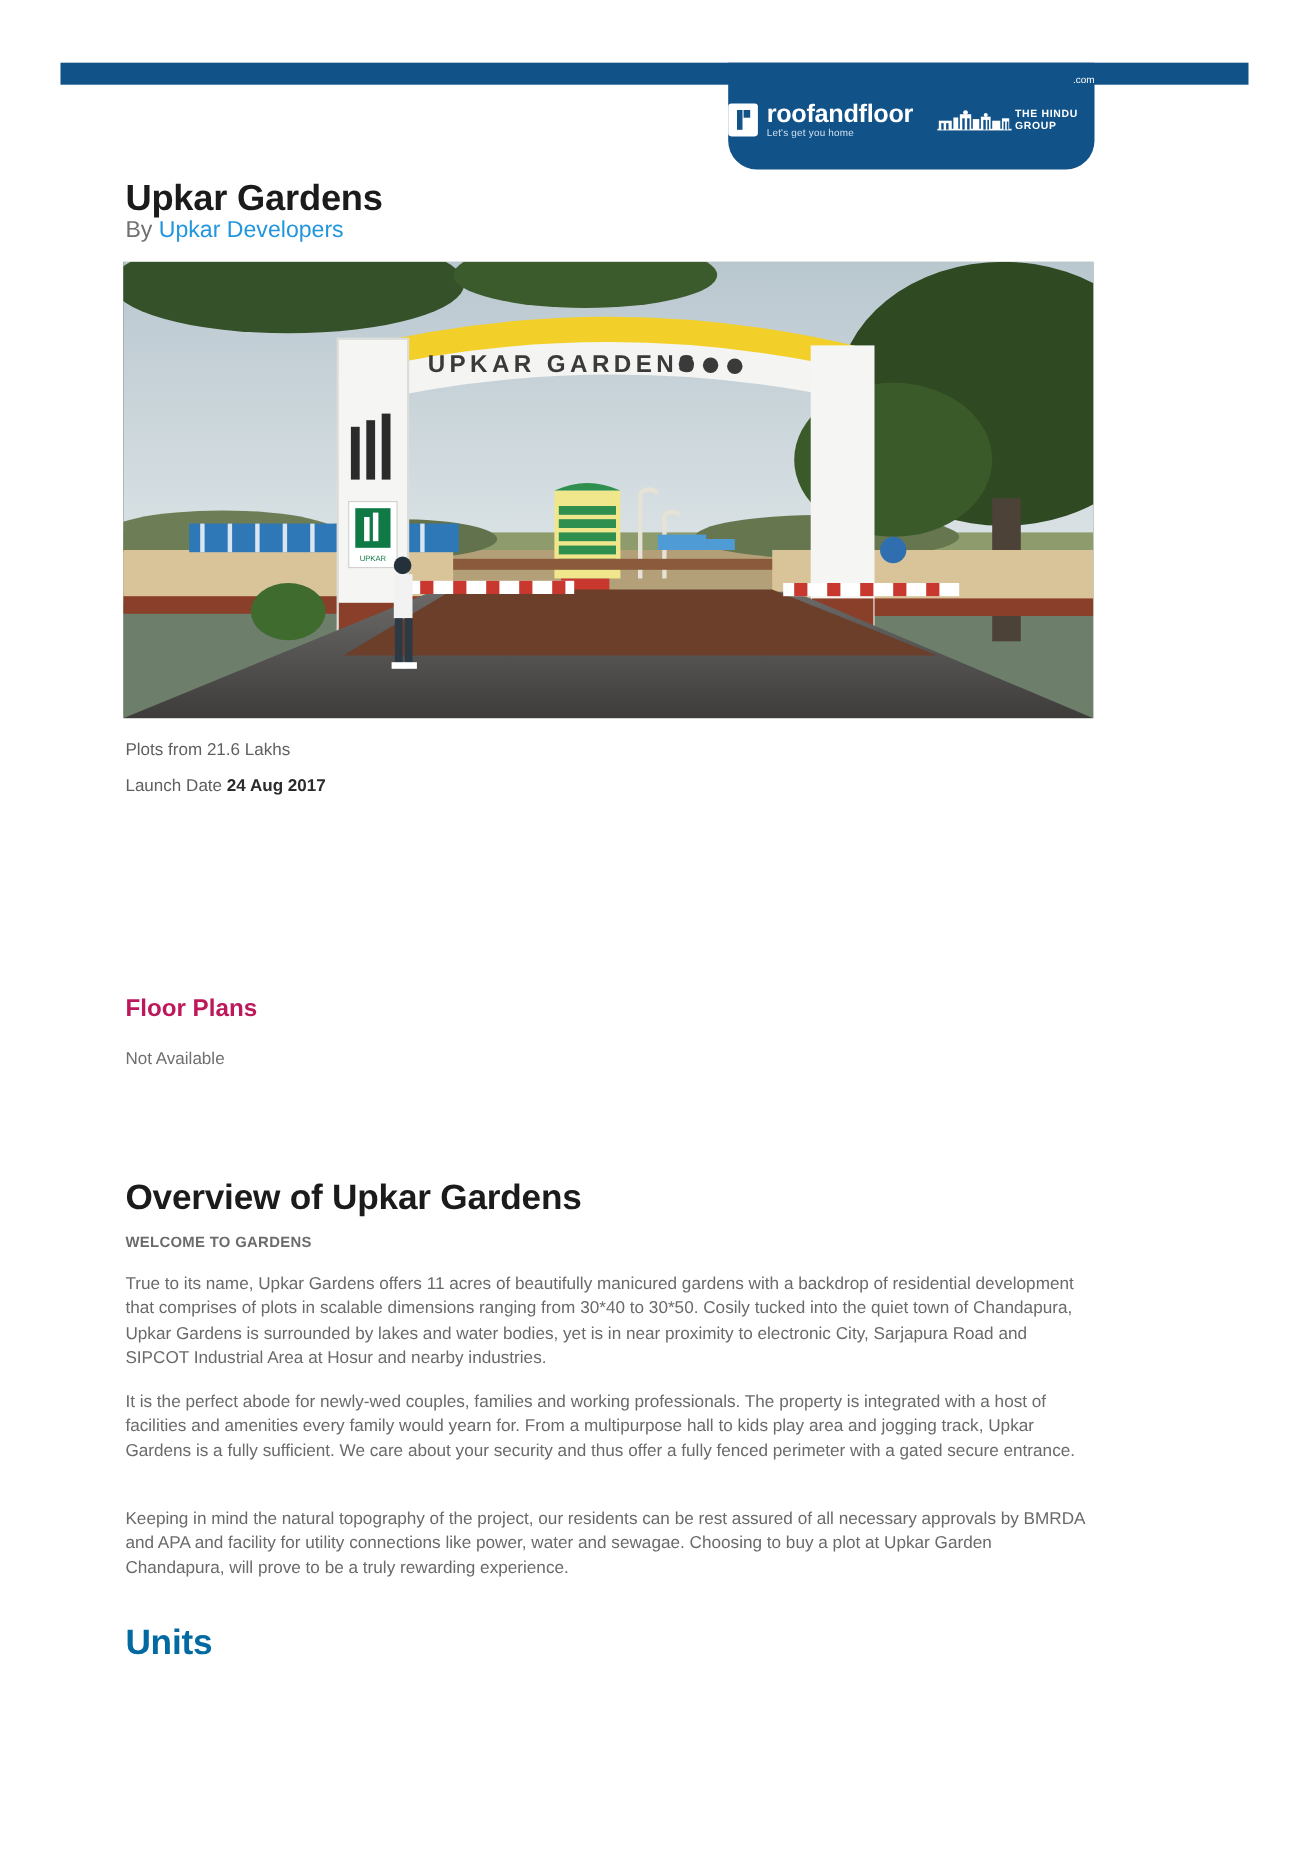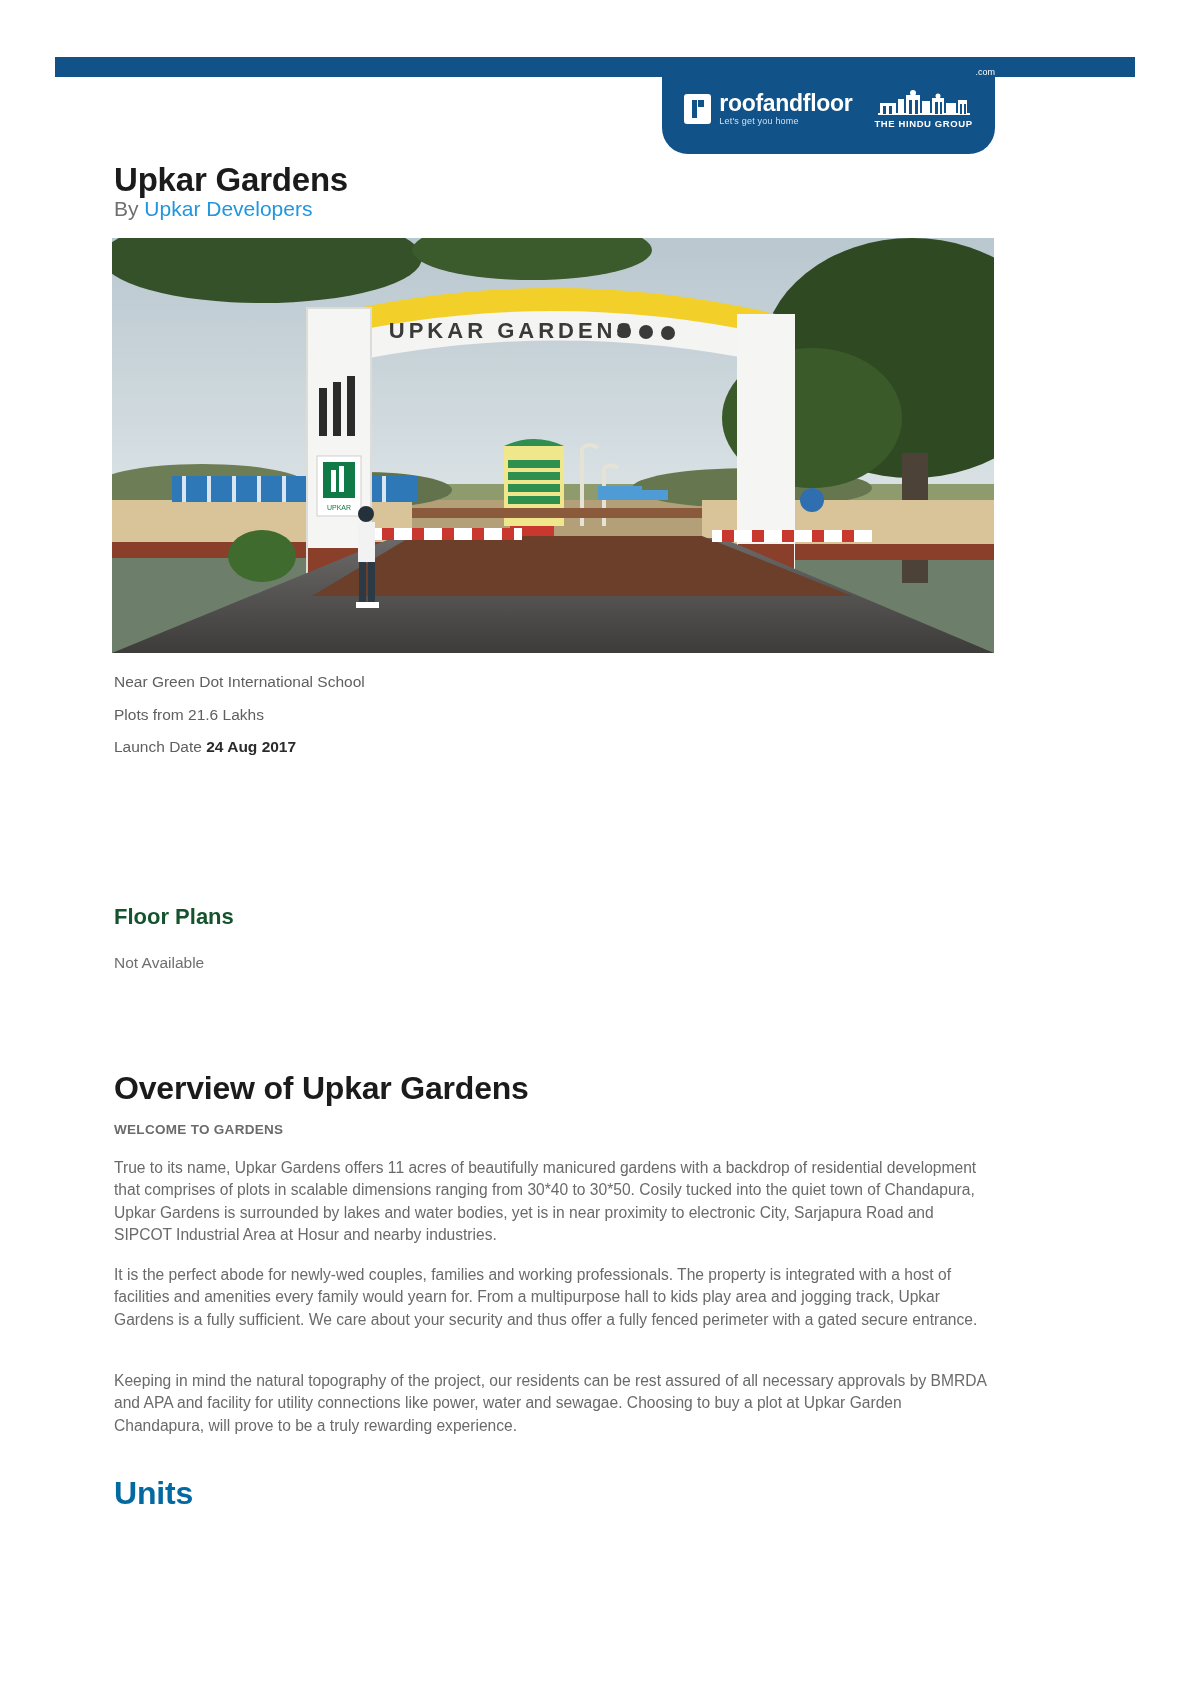--- a/index.html
+++ b/index.html
@@ -78,21 +78,21 @@
   }
   .logo-tag {
     display: block;
     color: #cfe0ef;
     font-size: 9px;
     margin-top: 2px;
     letter-spacing: 0.2px;
   }
   .hindu-wrap {
     display: flex;
-    flex-direction: column;
+    flex-direction: row;
     align-items: center;
     gap: 3px;
     border-left: 0;
   }
   .hindu-emblem {
     width: 92px; height: 26px;
     display: block;
   }
   .hindu-text {
     color: #ffffff;
@@ -142,21 +142,21 @@
   }
   .meta .loc-link { color: #2196de; }
   .meta .strong { color: #2b2b2b; font-weight: bold; }
 
   
   .h-floorplans {
     position: absolute;
     left: 114px; top: 886px;
     font-size: 22px;
     font-weight: bold;
-    color: #14532d;
+    color: #be185d;
   }
   .floorplans-body {
     position: absolute;
     left: 114px; top: 954px;
     font-size: 15.5px;
     color: #6f6f6f;
   }
 
   
   .h-overview {
@@ -371,21 +371,20 @@
       <rect x="244" y="364" width="12" height="6" fill="#ffffff"></rect>
       <rect x="255" y="364" width="12" height="6" fill="#ffffff"></rect>
 
       <ellipse cx="150" cy="318" rx="34" ry="26" fill="#3f6b2f"></ellipse>
 
       <circle cx="700" cy="262" r="12" fill="#2f6fb0"></circle>
     </svg>
   </div>
 
   <div class="meta">
-    <div>Near Green Dot International School</div>
     <div>Plots from 21.6 Lakhs</div>
     <div>
       <span>Launch Date</span>
       <span class="strong">24 Aug 2017</span>
     </div>
   </div>
 
   <h2 class="h-floorplans">Floor Plans</h2>
   <div class="floorplans-body">Not Available</div>
 

